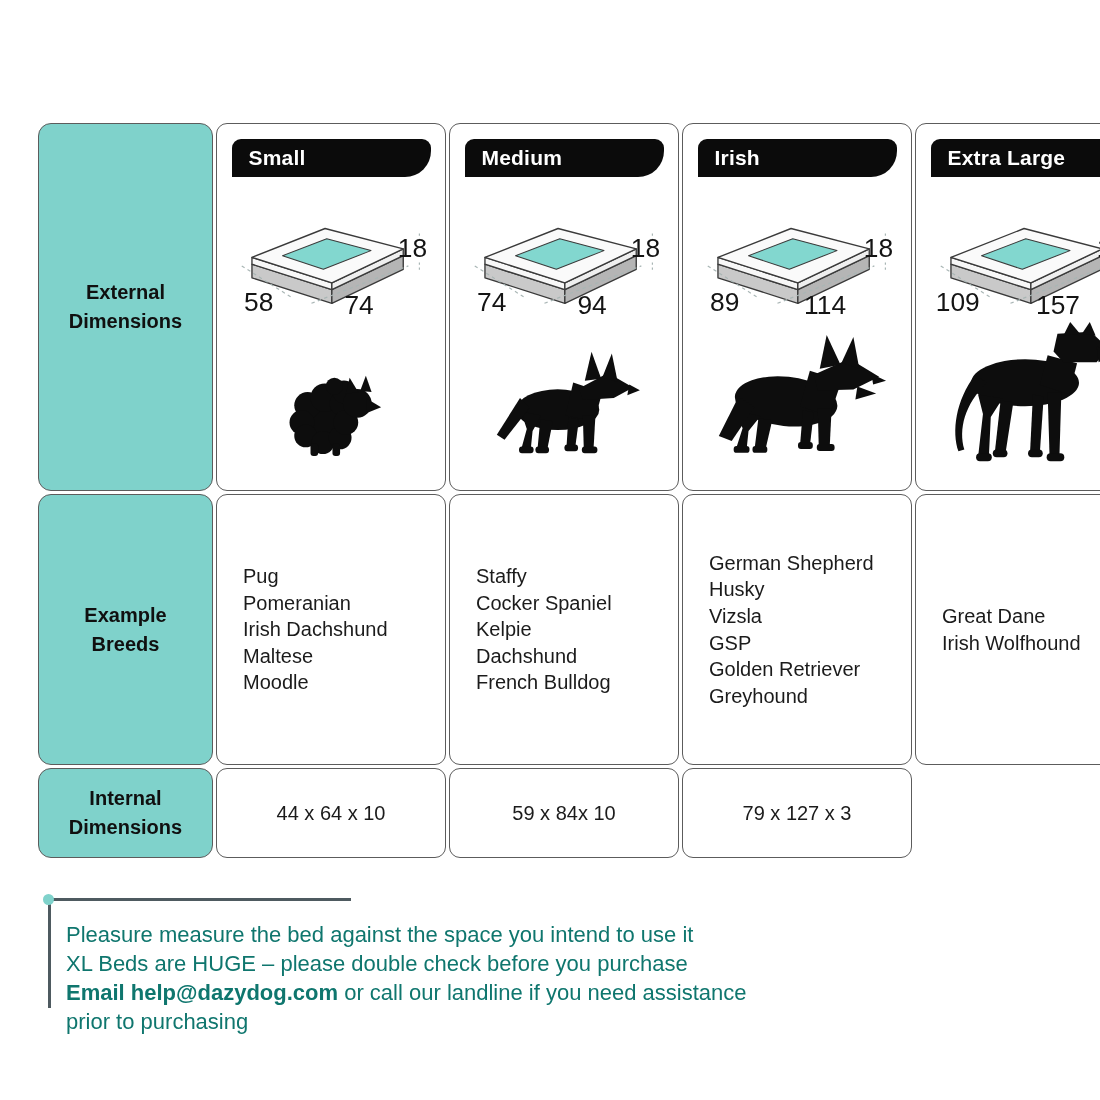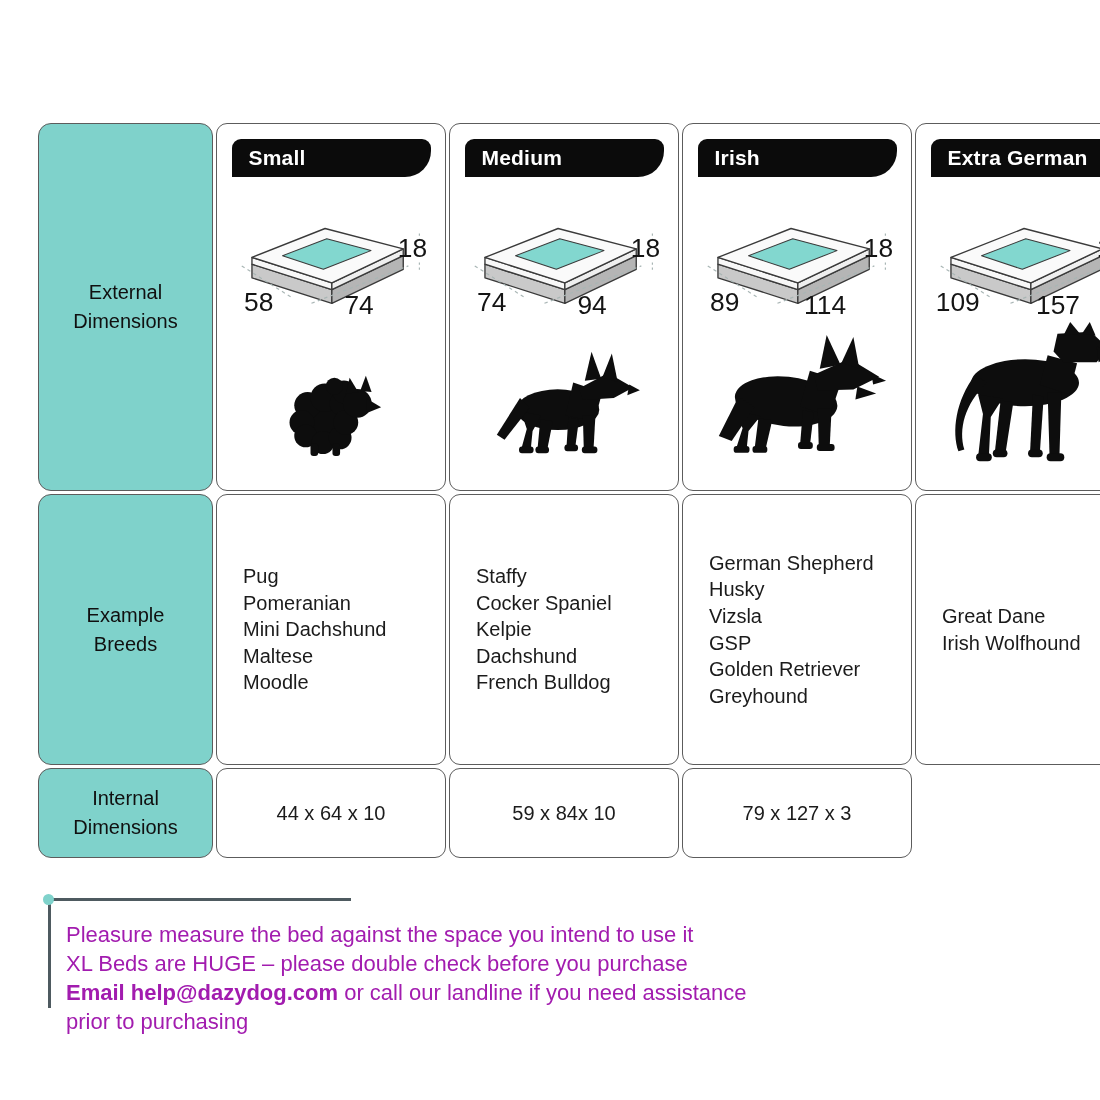--- a/index.html
+++ b/index.html
@@ -7,21 +7,21 @@
     font-family:"Liberation Sans","DejaVu Sans",sans-serif; color:#1b1b1b; }
   .canvas { position:relative; width:1100px; height:1100px; overflow:hidden; background:#fff; }
 
   
   .board { position:absolute; left:38px; top:123px; width:1020px; height:737px;
     display:grid; grid-template-columns:175px repeat(4,1fr);
     grid-template-rows:368px 271px 90px; gap:3px; }
 
   .side { background:var(--teal,#7FD2CB); border:1.5px solid #5c5c5c; border-radius:13px;
     display:flex; align-items:center; justify-content:center; text-align:center;
-    font-weight:normal; font-size:20px; line-height:1.45; white-space:pre-line; color:#101010; }
+    font-weight:bold; font-size:20px; line-height:1.45; white-space:pre-line; color:#101010; }
 
   .cellw { background:#fff; border:1.5px solid #5c5c5c; border-radius:11px; }
 
   .topcell { display:flex; flex-direction:column; padding:16px; }
   .tab { flex:0 0 38px; height:38px; margin:-1.5px -1.5px 0 -1.5px;
     background:#0b0b0b; border-radius:9px 9px 26px 0;
     color:#ffffff; font-weight:bold; font-size:21px; line-height:38px; padding-left:17px;
     letter-spacing:.2px; }
   .bed { width:196px; height:119px; margin:26px auto 0; display:block; flex:0 0 auto; }
   .bed text { font-family:"Liberation Sans","DejaVu Sans",sans-serif; }
@@ -30,21 +30,21 @@
   .breeds { display:flex; align-items:center; padding-left:26px;
     font-size:20px; line-height:1.33; white-space:pre-line; }
   .internal { display:flex; align-items:center; justify-content:center; font-size:20px; }
 
   
   .note { position:absolute; left:48px; top:898px; width:830px; }
   .note-h { position:absolute; left:0; top:0; width:303px; height:2.5px; background:#4e5a60; }
   .note-v { position:absolute; left:0; top:0; width:2.5px; height:110px; background:#4e5a60; }
   .note-dot { position:absolute; left:-5px; top:-4px; width:11px; height:11px;
     border-radius:50%; background:var(--teal,#7FD2CB); }
-  .note-text { padding:22px 0 0 18px; font-size:22px; line-height:29px; color:#a21caf; }
+  .note-text { padding:22px 0 0 18px; font-size:22px; line-height:29px; color:#0f766e; }
   .note-text b { font-weight:bold; }
 </style>
 </head>
 <body>
 
 <div class="canvas">
 
   <div class="board">
 
     <div class="side">External
@@ -173,21 +173,21 @@
           <rect x="96" y="114" width="15" height="7" rx="3"></rect>
         <polygon points="33,82 58,88 46,103 44,122 33,122 40,100"></polygon>
           <rect x="31" y="118" width="16" height="7" rx="3"></rect>
         <polygon points="56,90 70,92 63,122 52,122"></polygon>
           <rect x="50" y="118" width="15" height="7" rx="3"></rect>
         <polygon points="36,68 16,108 29,113 52,79"></polygon>
       </svg>
     </div>
 
     <div class="cellw topcell">
-      <div class="tab"><span>Extra German</span></div>
+      <div class="tab"><span>Extra Large</span></div>
       <svg class="bed" viewBox="0 0 230 140">
         <g stroke="#3a3a3a" stroke-width="1.6" stroke-linejoin="round">
           <polygon points="22,72 116,102 116,118 22,88" fill="#c9c9c9"></polygon>
           <polygon points="116,102 200,62 200,78 116,118" fill="#b5b5b5"></polygon>
           <polygon points="22,64 116,94 116,102 22,72" fill="#f7f7f7"></polygon>
           <polygon points="116,94 200,54 200,62 116,102" fill="#efefef"></polygon>
           <polygon points="22,64 108,30 200,54 116,94" fill="#fafafa"></polygon>
           <polygon points="58,62 110,42 162,56 106,78" fill="#82d7cf" stroke-width="1.2"></polygon>
         </g>
         <g stroke="#a9b6b5" stroke-width="1.4" fill="none">
@@ -218,21 +218,21 @@
         <polygon points="70,80 83,82 75,134 64,134"></polygon>
           <rect x="62" y="130" width="15" height="8" rx="4"></rect>
         <path d="M44,54 C24,80 20,112 27,132 l6,-2 C27,110 33,84 56,62 Z"></path>
       </svg>
     </div>
 
     <div class="side">Example
 Breeds</div>
     <div class="cellw breeds"><div>Pug
 Pomeranian
-Mini Dachshund
+Irish Dachshund
 Maltese
 Moodle</div></div>
     <div class="cellw breeds"><div>Staffy
 Cocker Spaniel
 Kelpie
 Dachshund
 French Bulldog</div></div>
     <div class="cellw breeds"><div>German Shepherd
 Husky
 Vizsla

